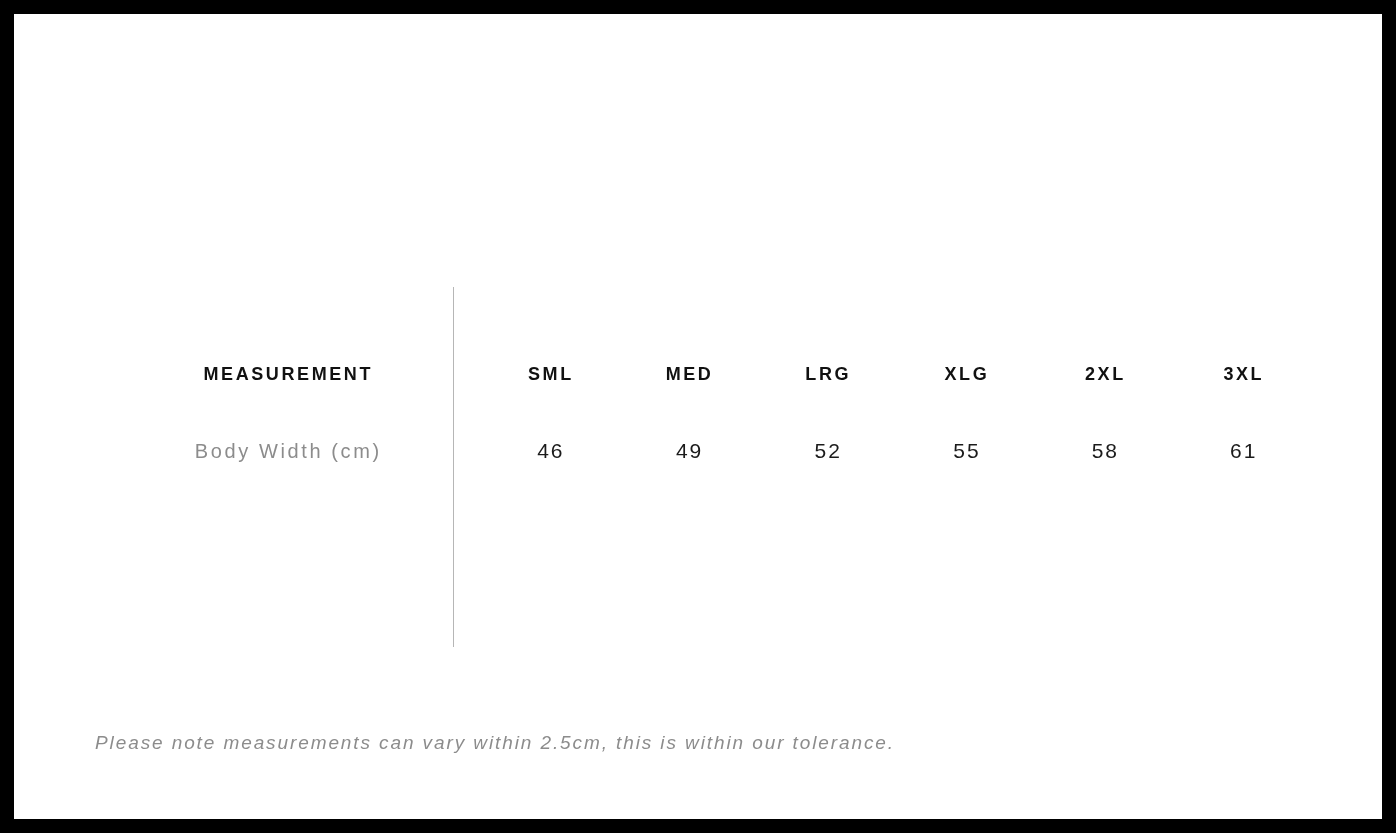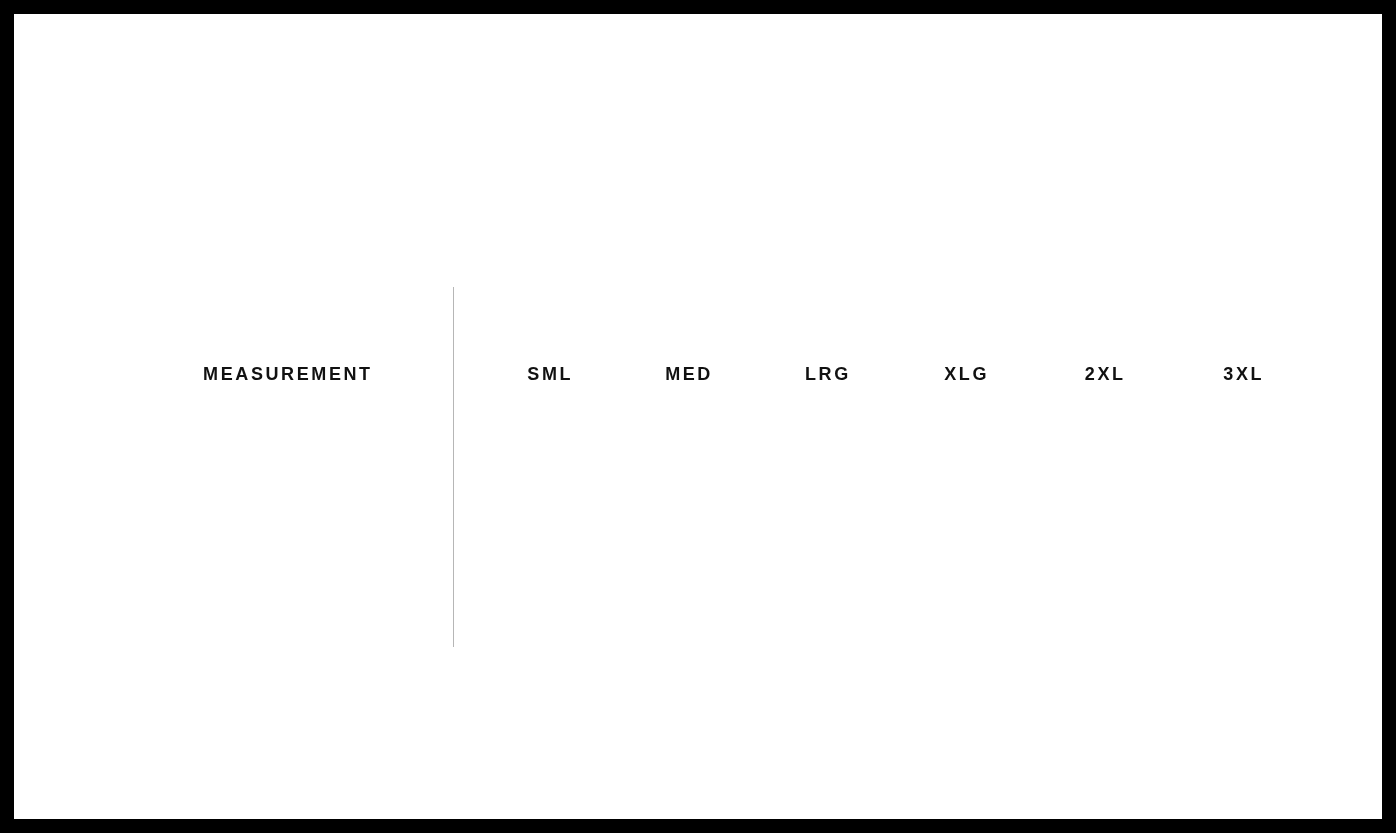--- a/index.html
+++ b/index.html
@@ -140,18 +140,28 @@
           <th class="label-head">MEASUREMENT</th>
           <th>SML</th>
           <th>MED</th>
           <th>LRG</th>
           <th>XLG</th>
           <th>2XL</th>
           <th>3XL</th>
         </tr>
       </thead>
       <tbody>
+        <tr class="data-row">
+          <td class="row-label">Body Width (cm)</td>
+          <td class="cell-value">46</td>
+          <td class="cell-value">49</td>
+          <td class="cell-value">52</td>
+          <td class="cell-value">55</td>
+          <td class="cell-value">58</td>
+          <td class="cell-value">61</td>
+        </tr>
       </tbody>
     </table>
 
+    <div class="footnote">Please note measurements can vary within 2.5cm, this is within our tolerance.</div>
 
   </div>
 </div>
 
 </body></html>

